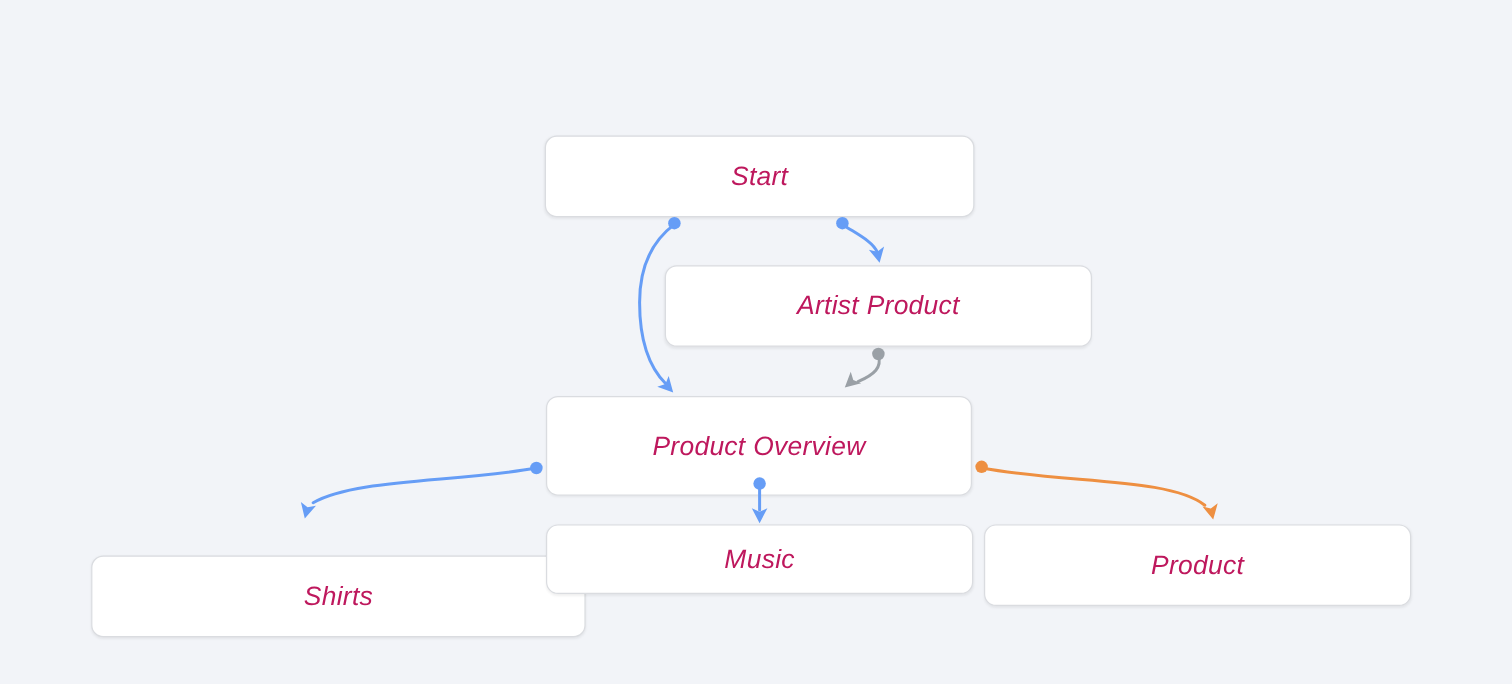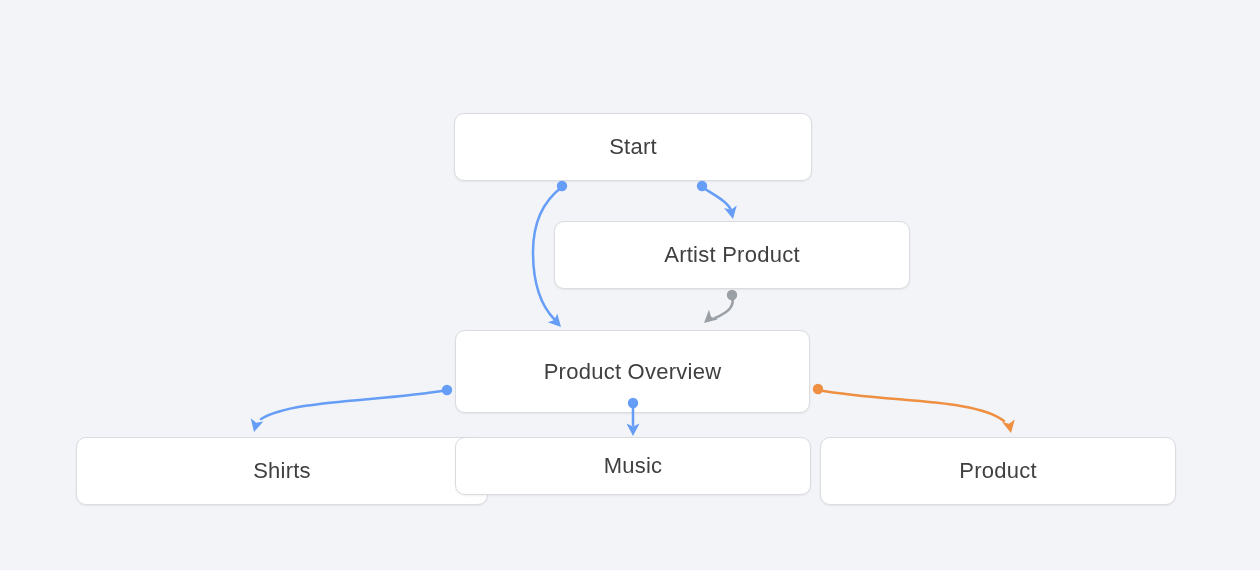--- a/index.html
+++ b/index.html
@@ -23,23 +23,24 @@
     box-shadow: 0 1px 2px rgba(60, 64, 67, 0.08);
     display: flex;
     align-items: center;
     justify-content: center;
     cursor: pointer;
     z-index: 1;
   }
   .node-label {
     font-size: 22px;
     font-weight: 500;
-    color: #404040;
+    color: #be185d;
     letter-spacing: 0.25px;
     white-space: nowrap;
+    font-style: italic;
   }
   .edge-layer {
     position: absolute;
     left: 0;
     top: 0;
     width: 1260px;
     height: 570px;
     pointer-events: none;
     z-index: 2;
   }
@@ -59,21 +60,21 @@
   </div>
 
   <div class="node" style="left:554px; top:221px; width:356px; height:68px;">
     <span class="node-label">Artist Product</span>
   </div>
 
   <div class="node" style="left:455px; top:330px; width:355px; height:83px;">
     <span class="node-label">Product Overview</span>
   </div>
 
-  <div class="node" style="left:76px; top:437px; width:412px; height:68px;">
+  <div class="node" style="left:76px; top:463px; width:412px; height:68px;">
     <span class="node-label">Shirts</span>
   </div>
 
   <div class="node" style="left:455px; top:437px; width:356px; height:58px;">
     <span class="node-label">Music</span>
   </div>
 
   <div class="node" style="left:820px; top:437px; width:356px; height:68px;">
     <span class="node-label">Product</span>
   </div>

